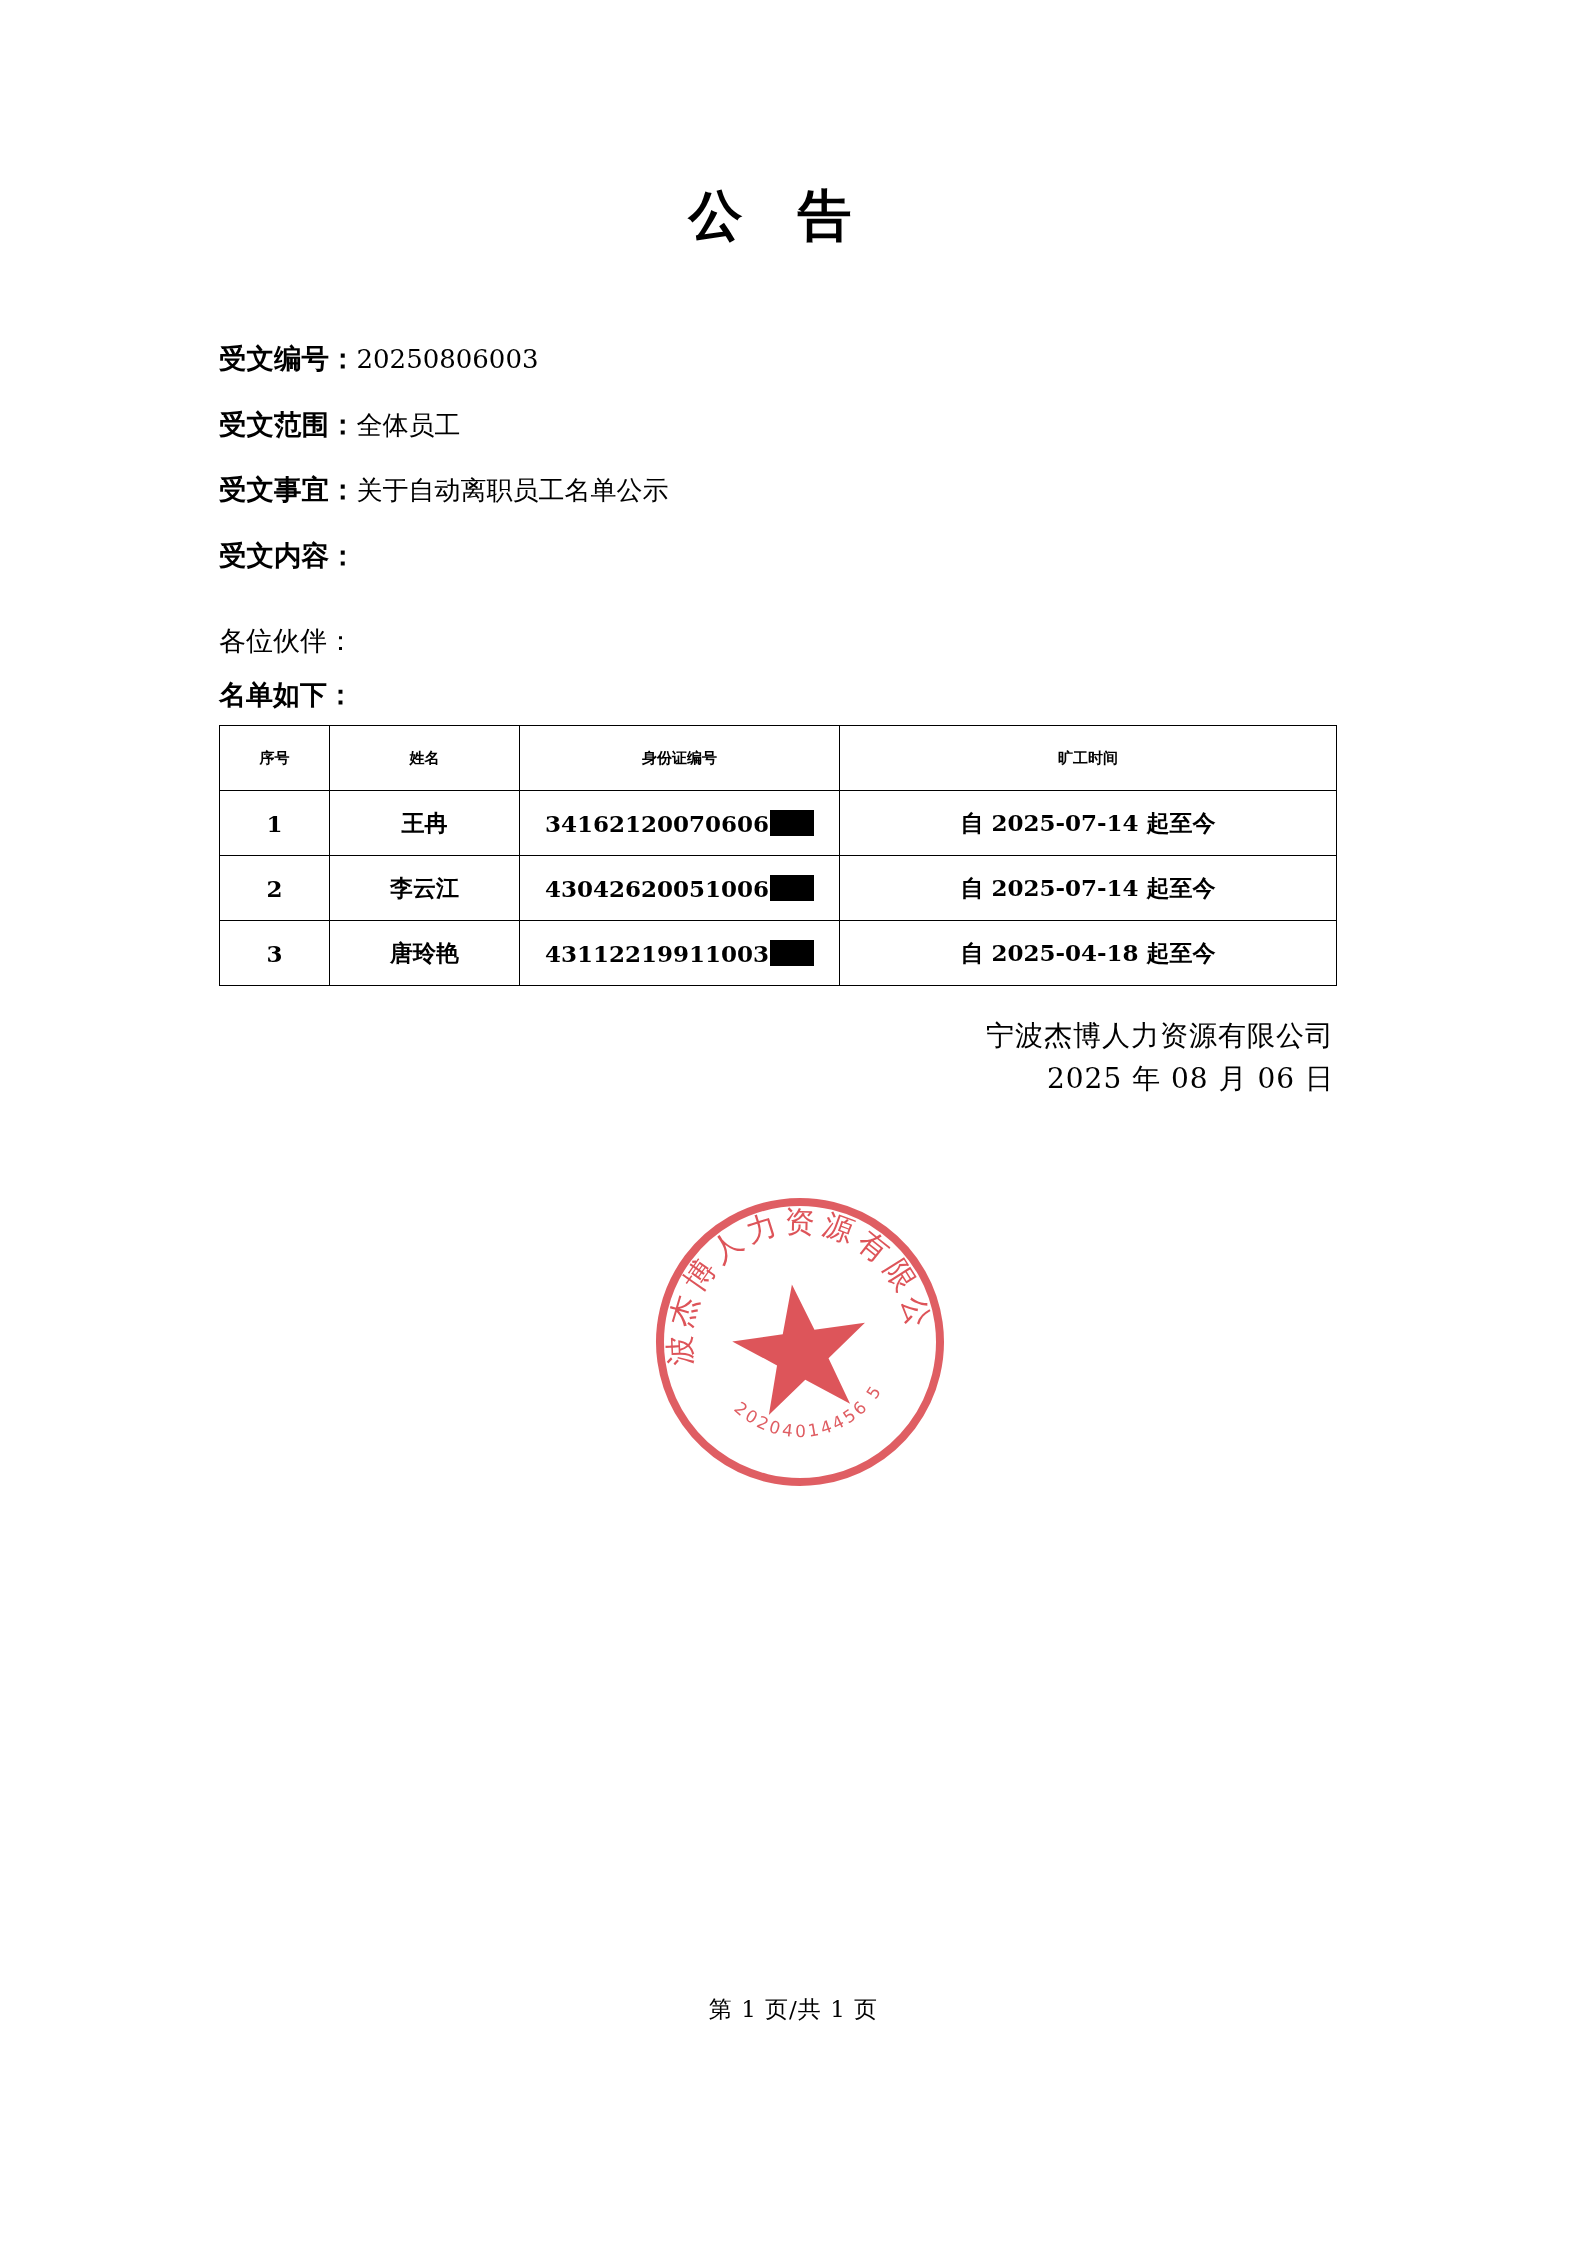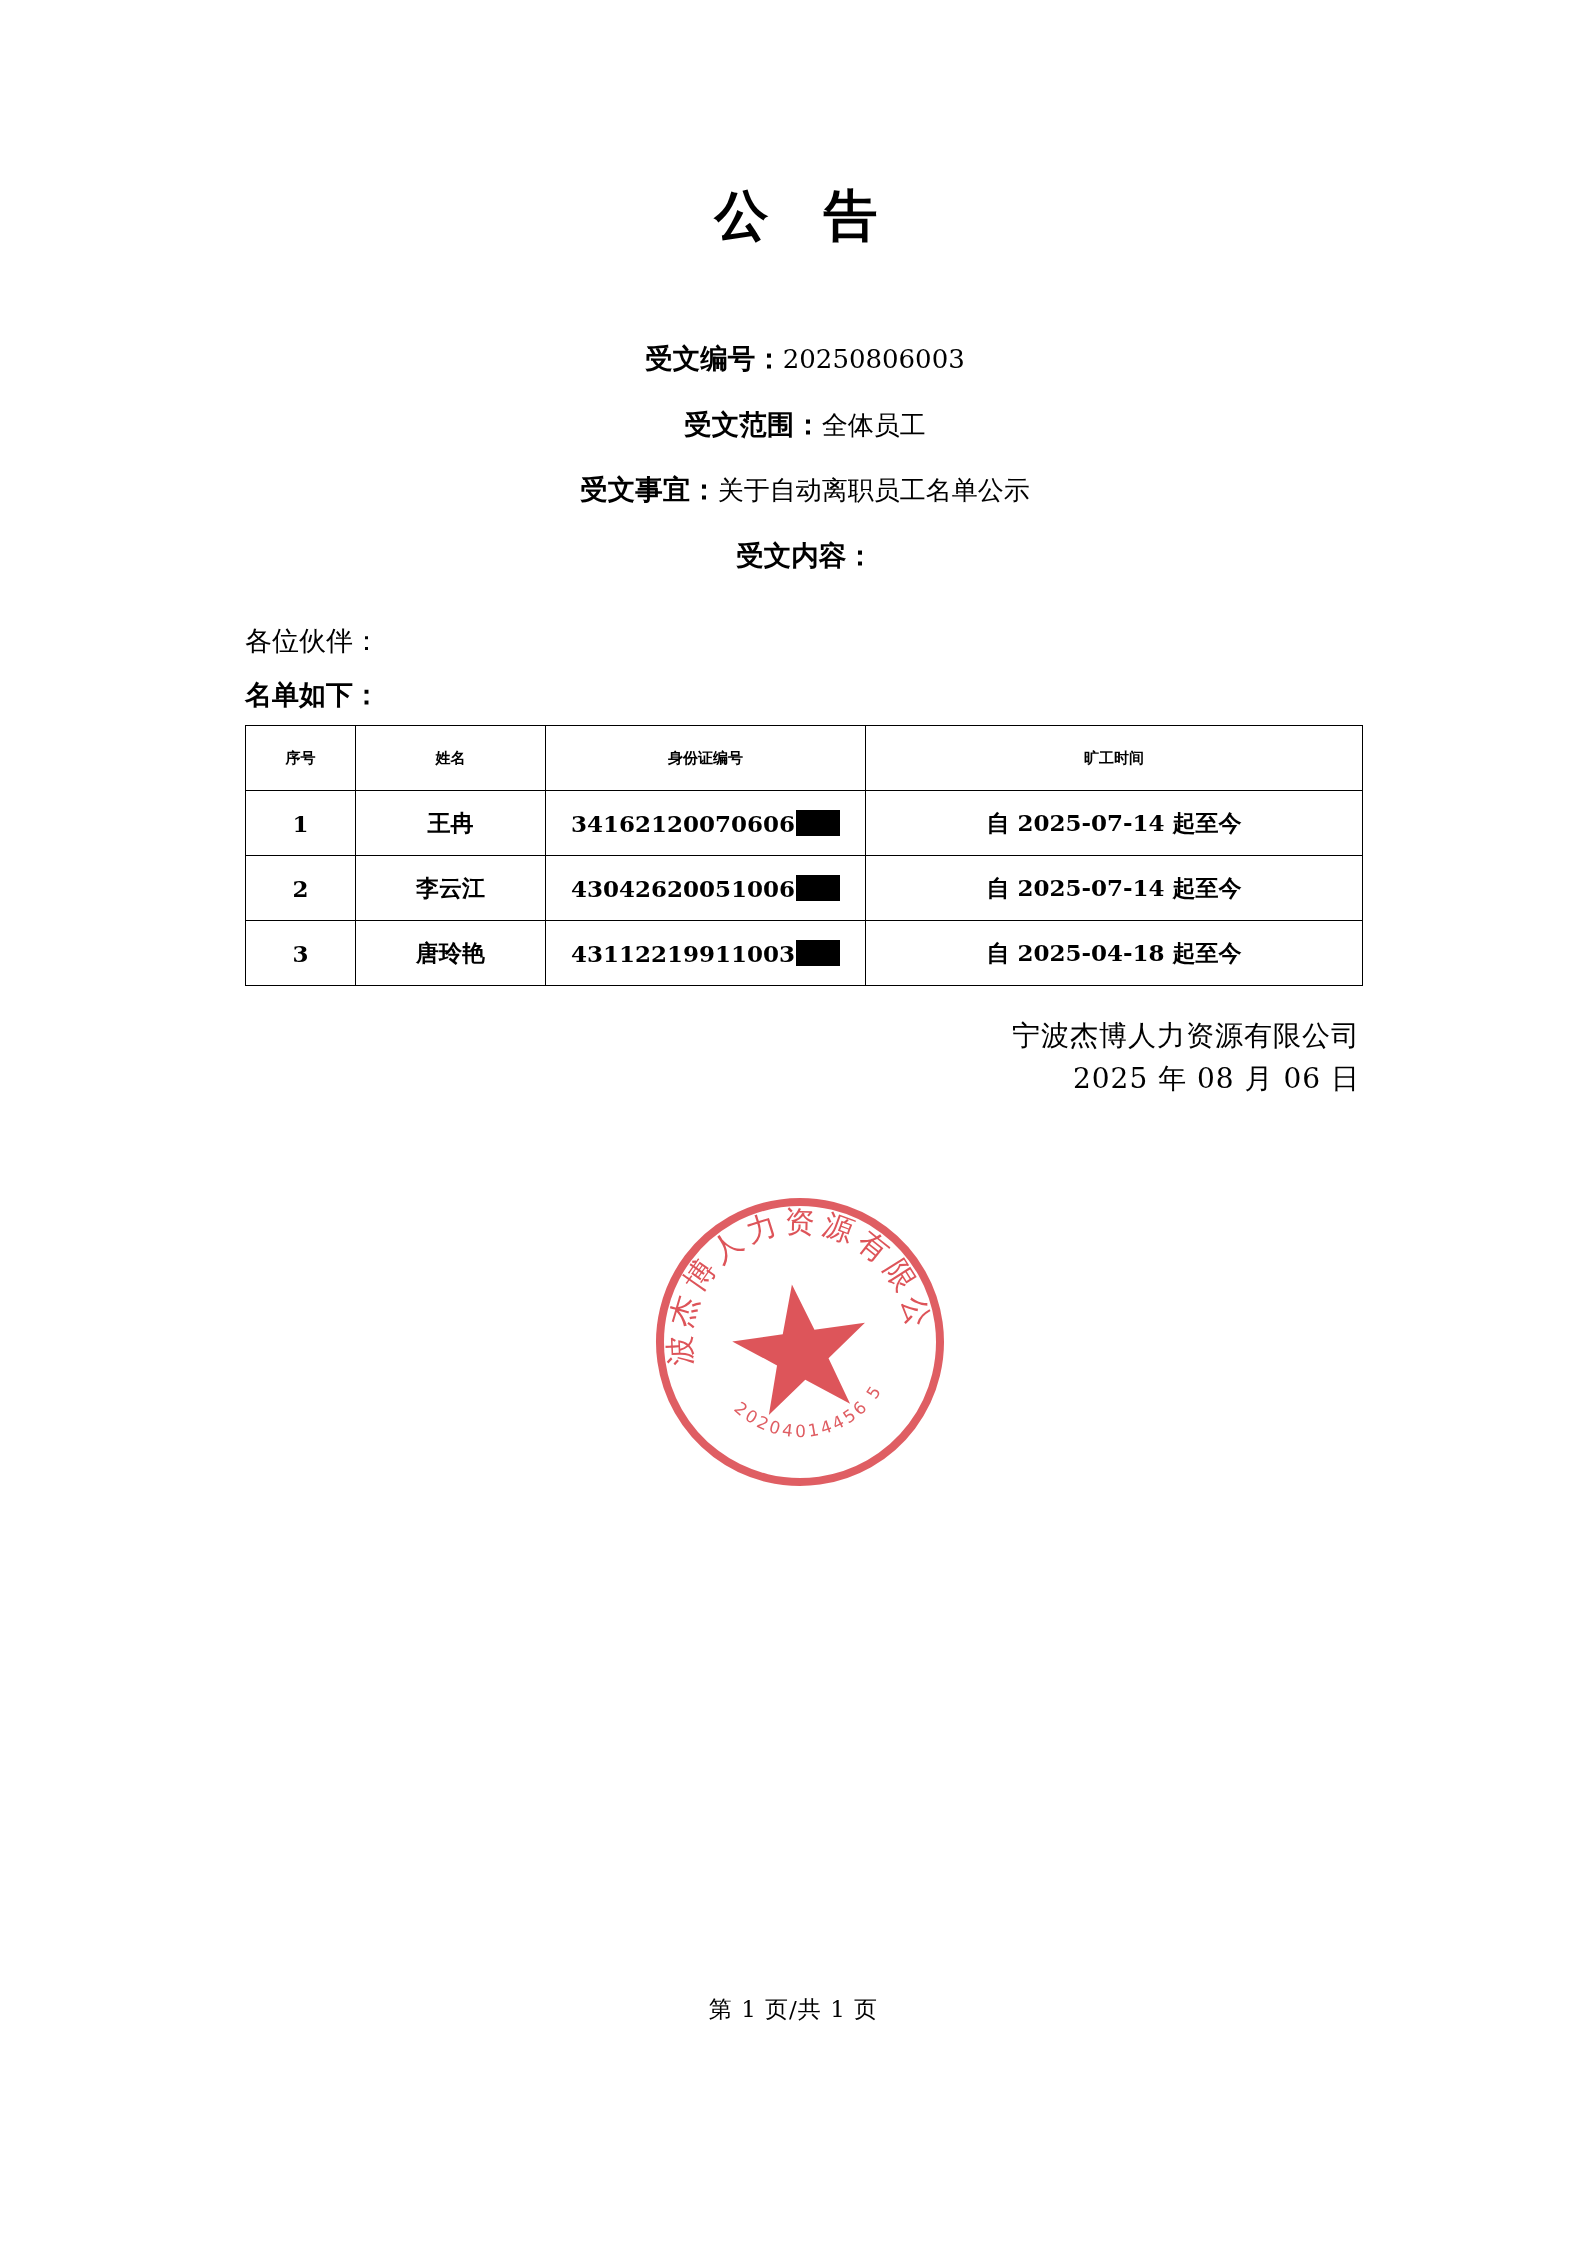--- a/index.html
+++ b/index.html
@@ -14,36 +14,35 @@
   .page {
     position: relative;
     width: 1587px;
     height: 2245px;
     margin: 0 auto;
     background: #ffffff;
     overflow: hidden;
   }
   .content {
     position: absolute;
-    left: 245px;
+    left: 219px;
     top: 0;
     width: 1120px;
   }
   .doc-title {
     text-align: center;
     font-size: 54px;
     font-weight: bold;
     letter-spacing: 18px;
     margin-top: 180px;
     margin-bottom: 0;
     font-family: "DejaVu Serif", "Liberation Serif", serif;
   }
   .meta-block {
     margin-top: 92px;
-    text-align: center;
   }
   .meta-row {
     font-size: 27px;
     line-height: 1.0;
     margin-bottom: 38px;
     white-space: nowrap;
   }
   .meta-label {
     font-weight: bold;
     font-size: 27.5px;

